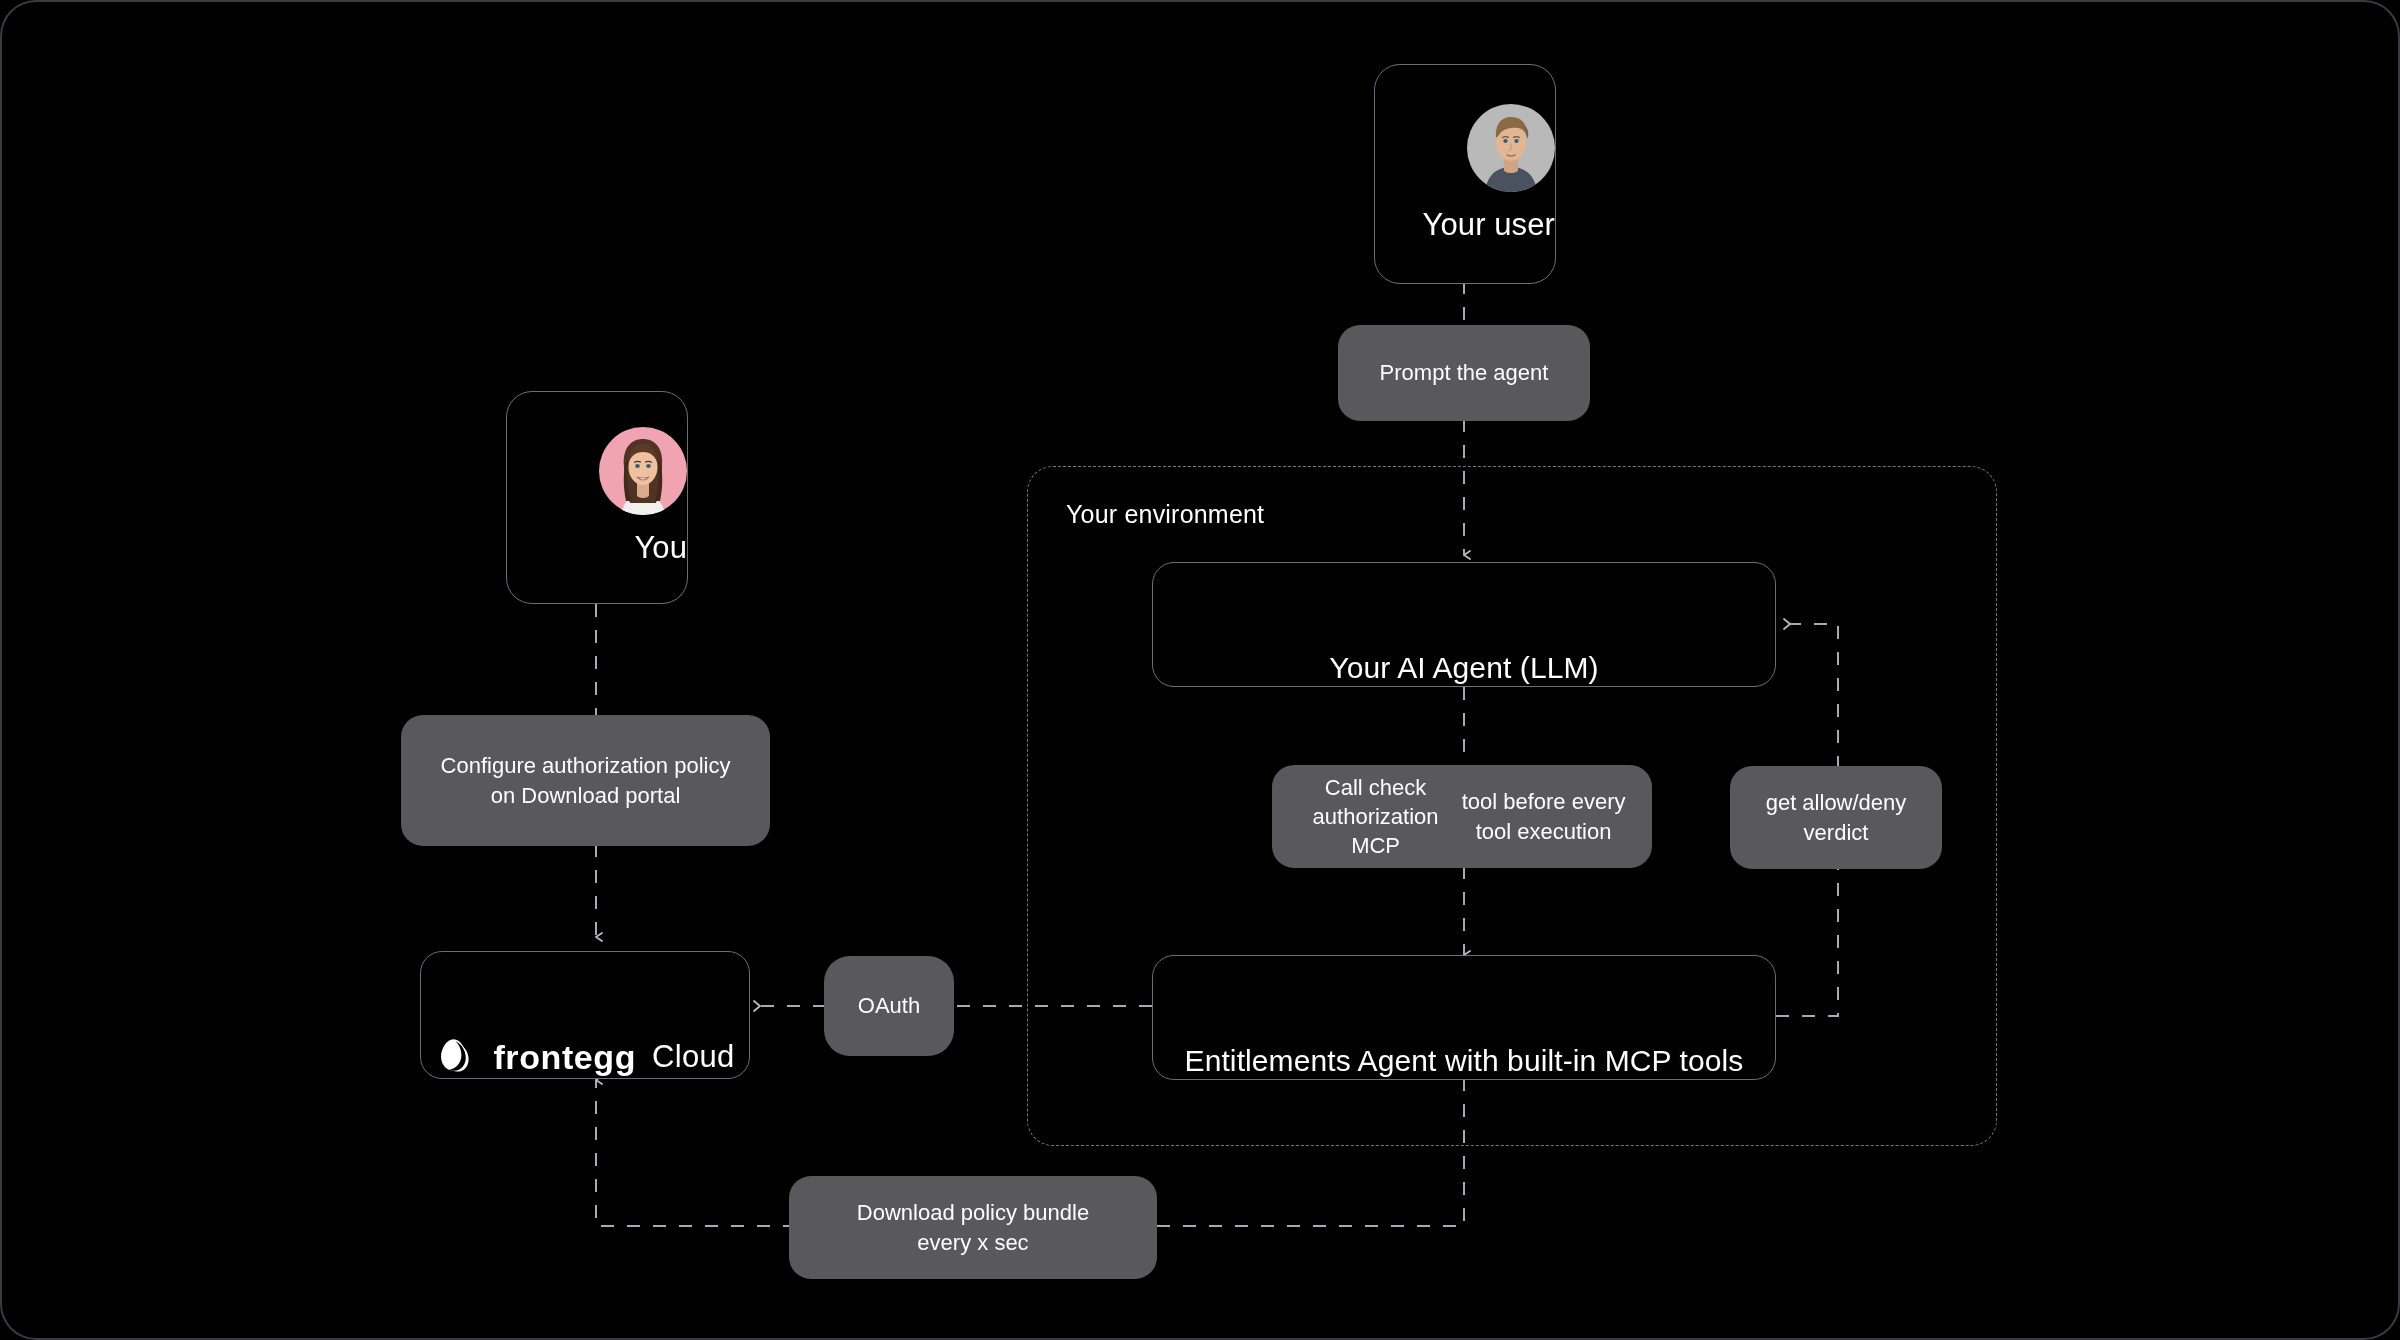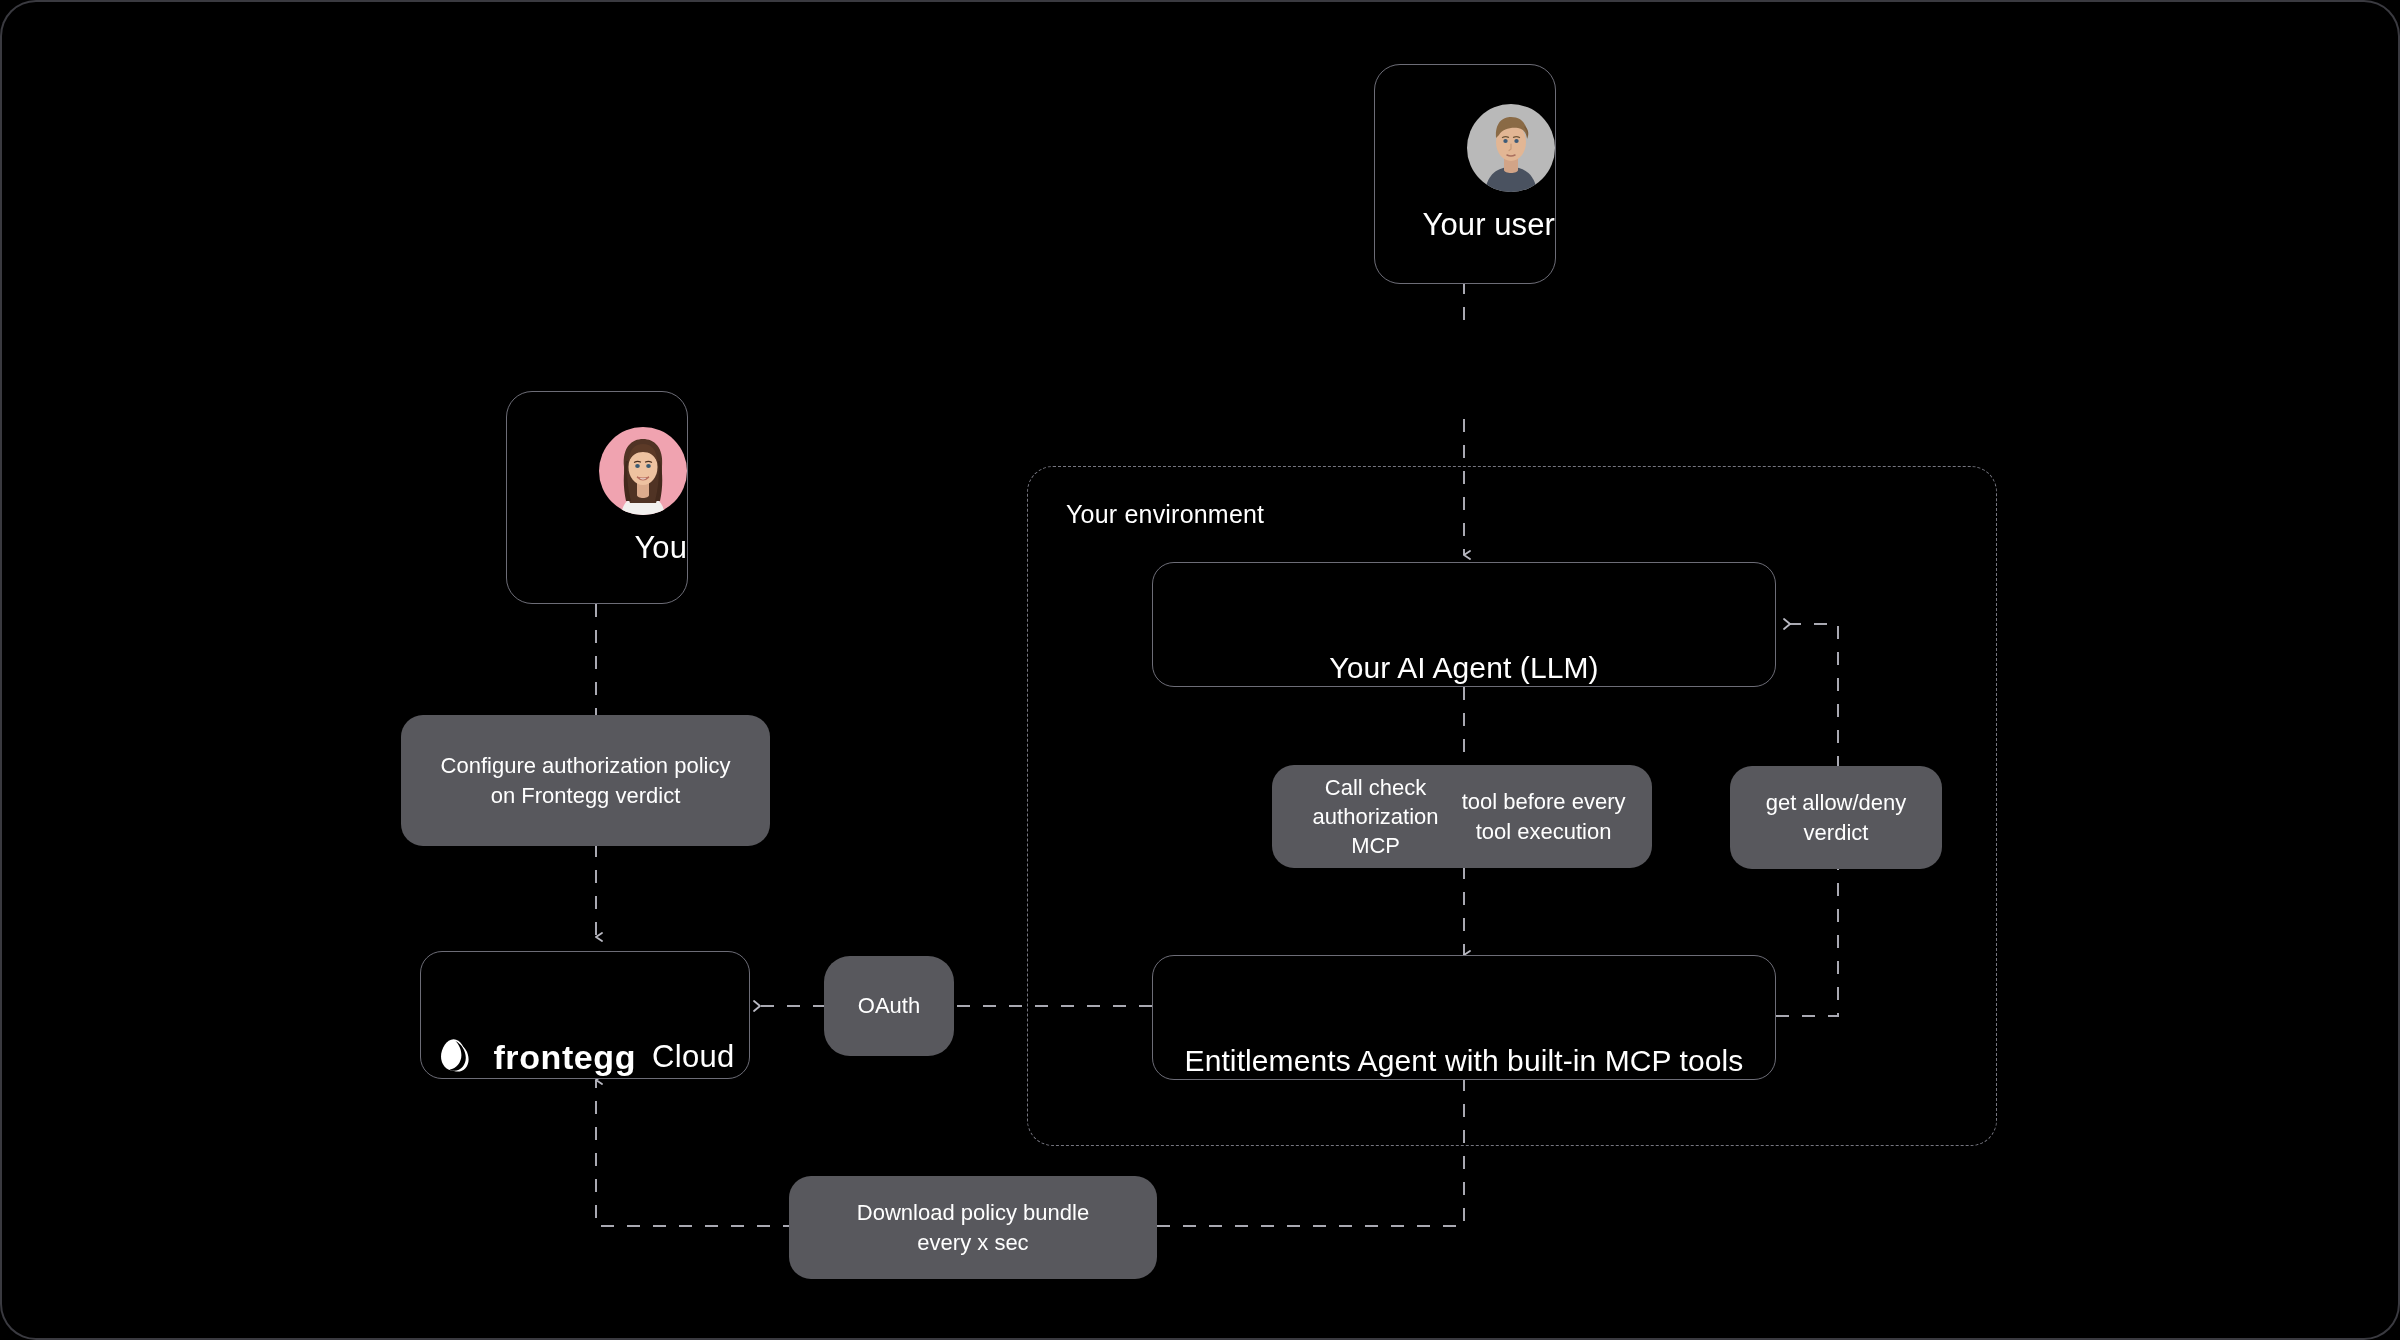--- a/index.html
+++ b/index.html
@@ -228,24 +228,27 @@
   </div>
 
   <div class="node" style="left:1152px; top:562px; width:624px; height:125px;">
     <div class="node-label">Your AI Agent (LLM)</div>
   </div>
 
   <div class="node" style="left:1152px; top:955px; width:624px; height:125px;">
     <div class="node-label">Entitlements Agent with built-in MCP tools</div>
   </div>
 
+  <div class="pill" style="left:1338px; top:325px; width:252px; height:96px;">
+    <span>Prompt the agent</span>
+  </div>
 
   <div class="pill" style="left:401px; top:715px; width:369px; height:131px; flex-direction:column; line-height:1.32;">
     <span>Configure authorization policy</span>
-    <span>on Frontegg verdict</span>
+    <span>on Download portal</span>
   </div>
 
   <div class="pill" style="left:1272px; top:765px; width:380px; height:103px; flex-direction:row; line-height:1.32;">
     <span>Call check authorization MCP</span>
     <span>tool before every tool execution</span>
   </div>
 
   <div class="pill" style="left:1730px; top:766px; width:212px; height:103px; flex-direction:column; line-height:1.32;">
     <span>get allow/deny</span>
     <span>verdict</span>

